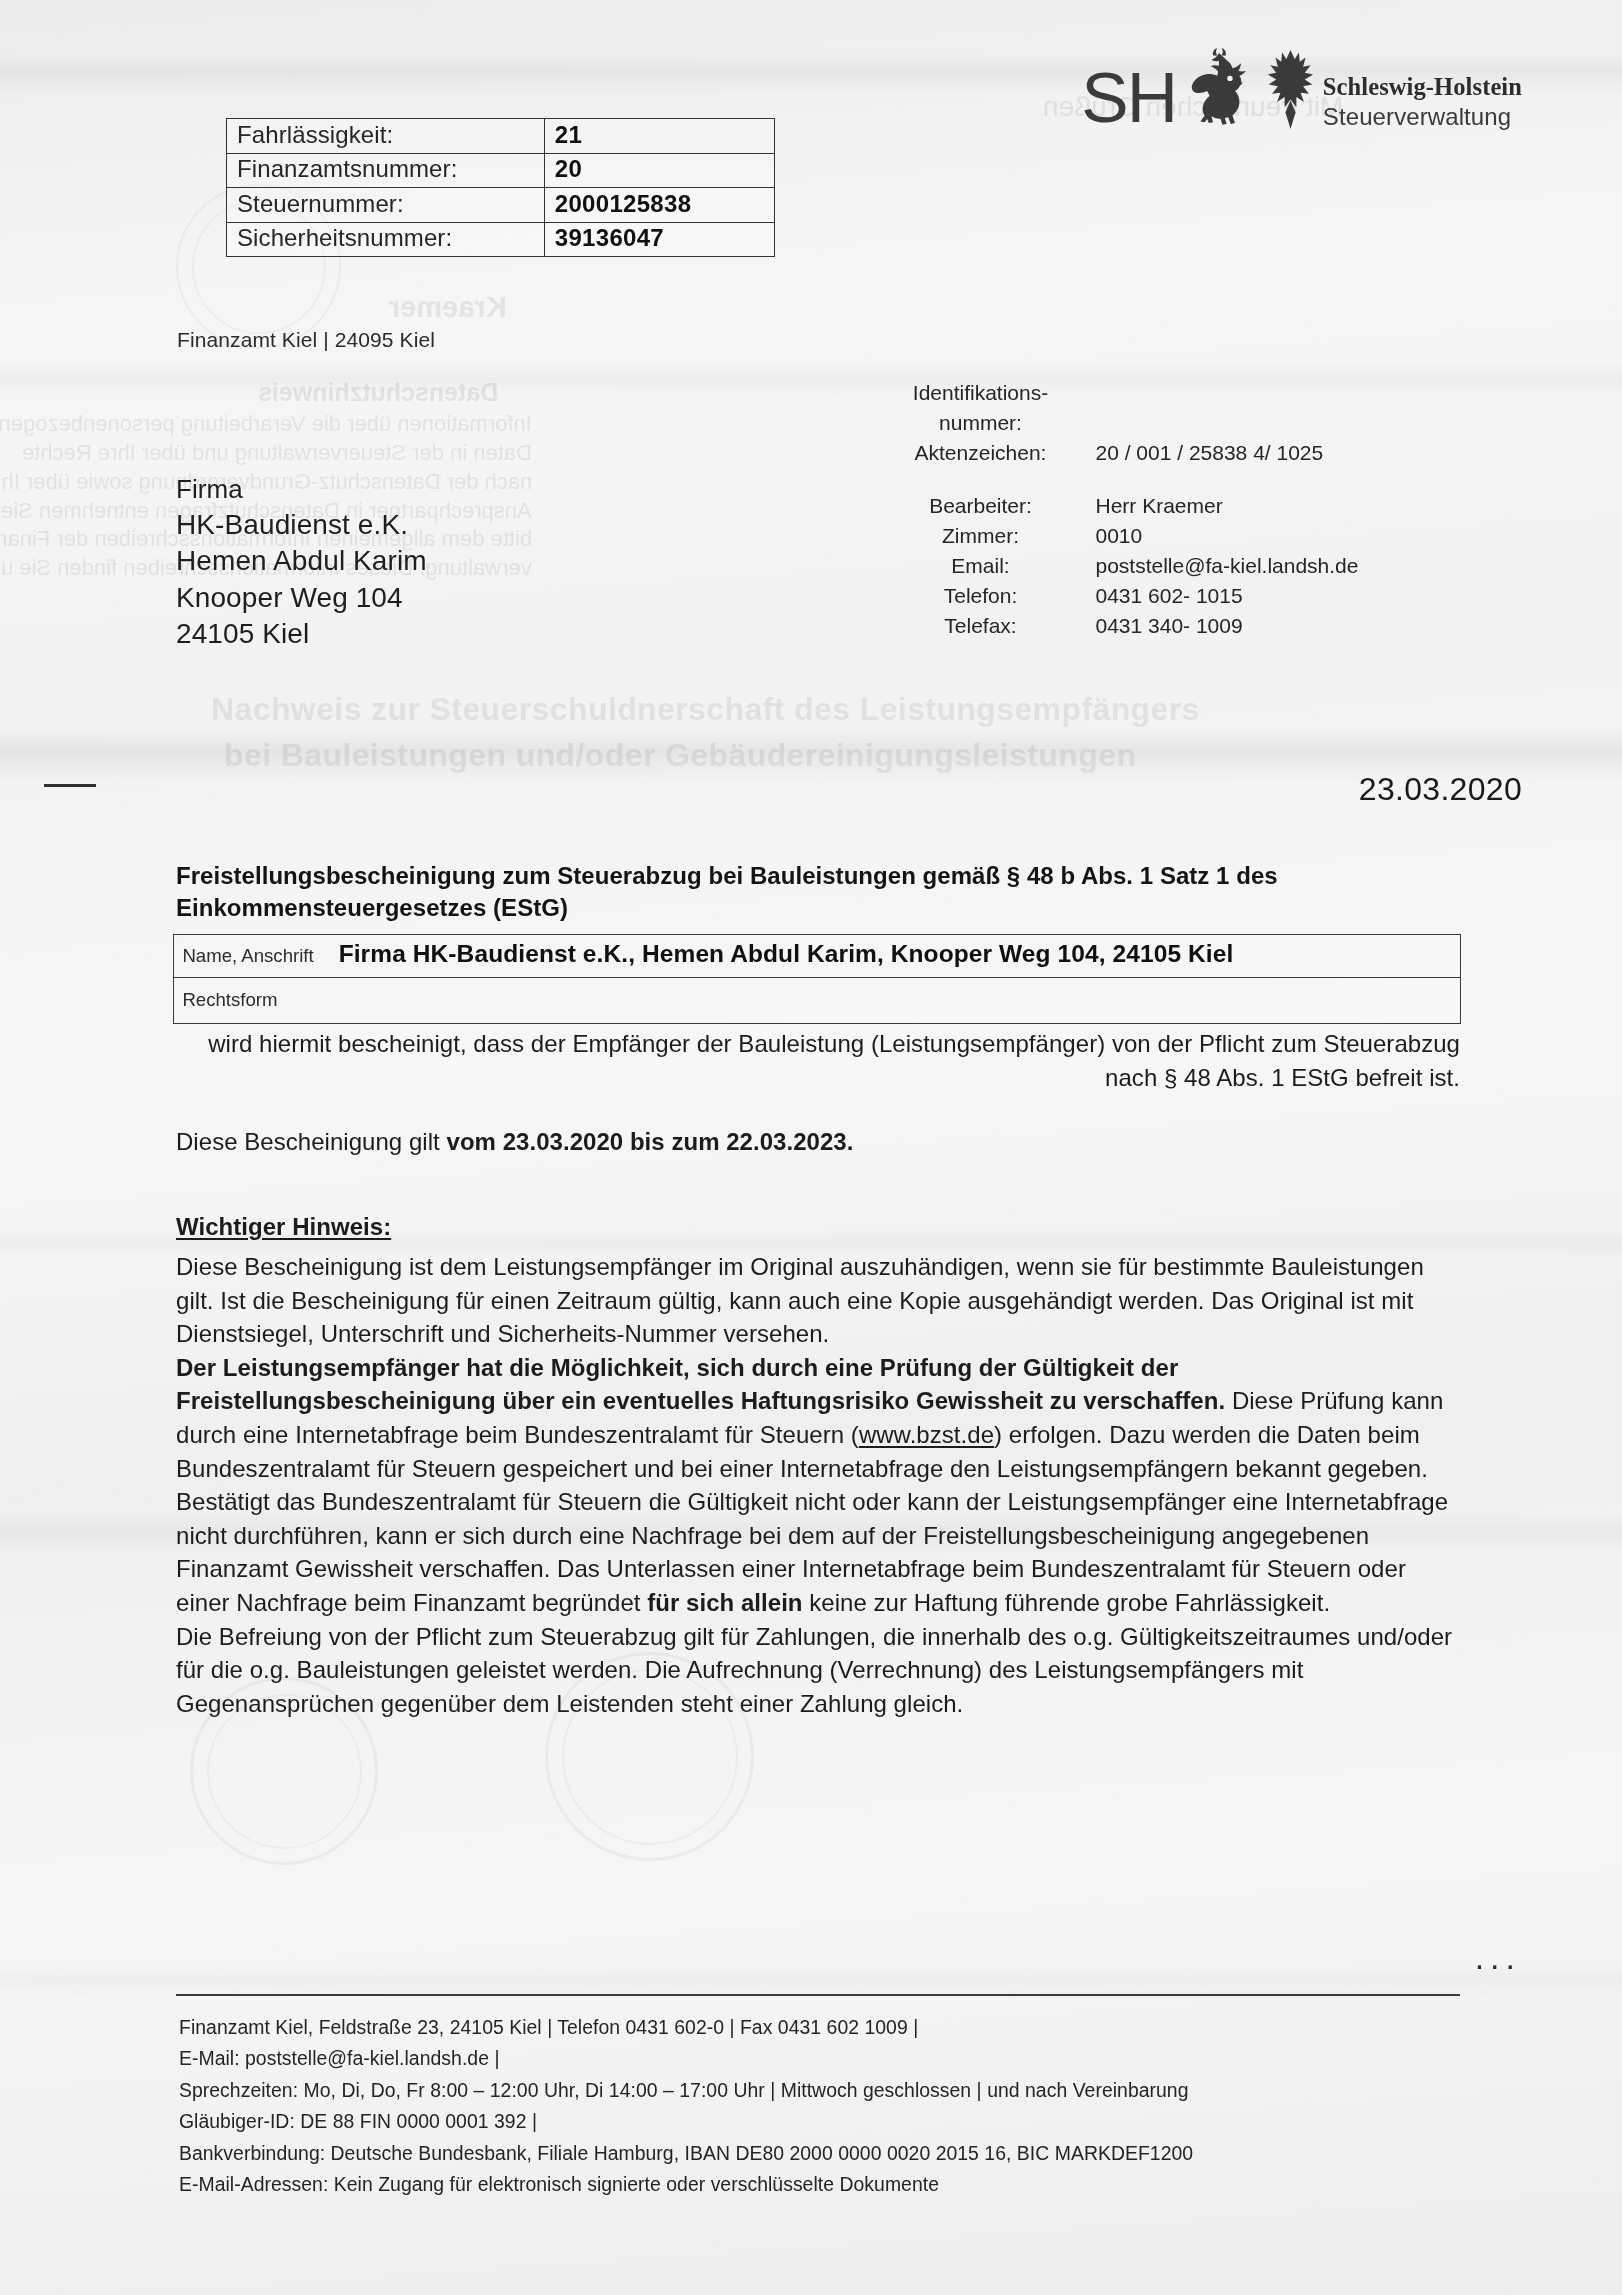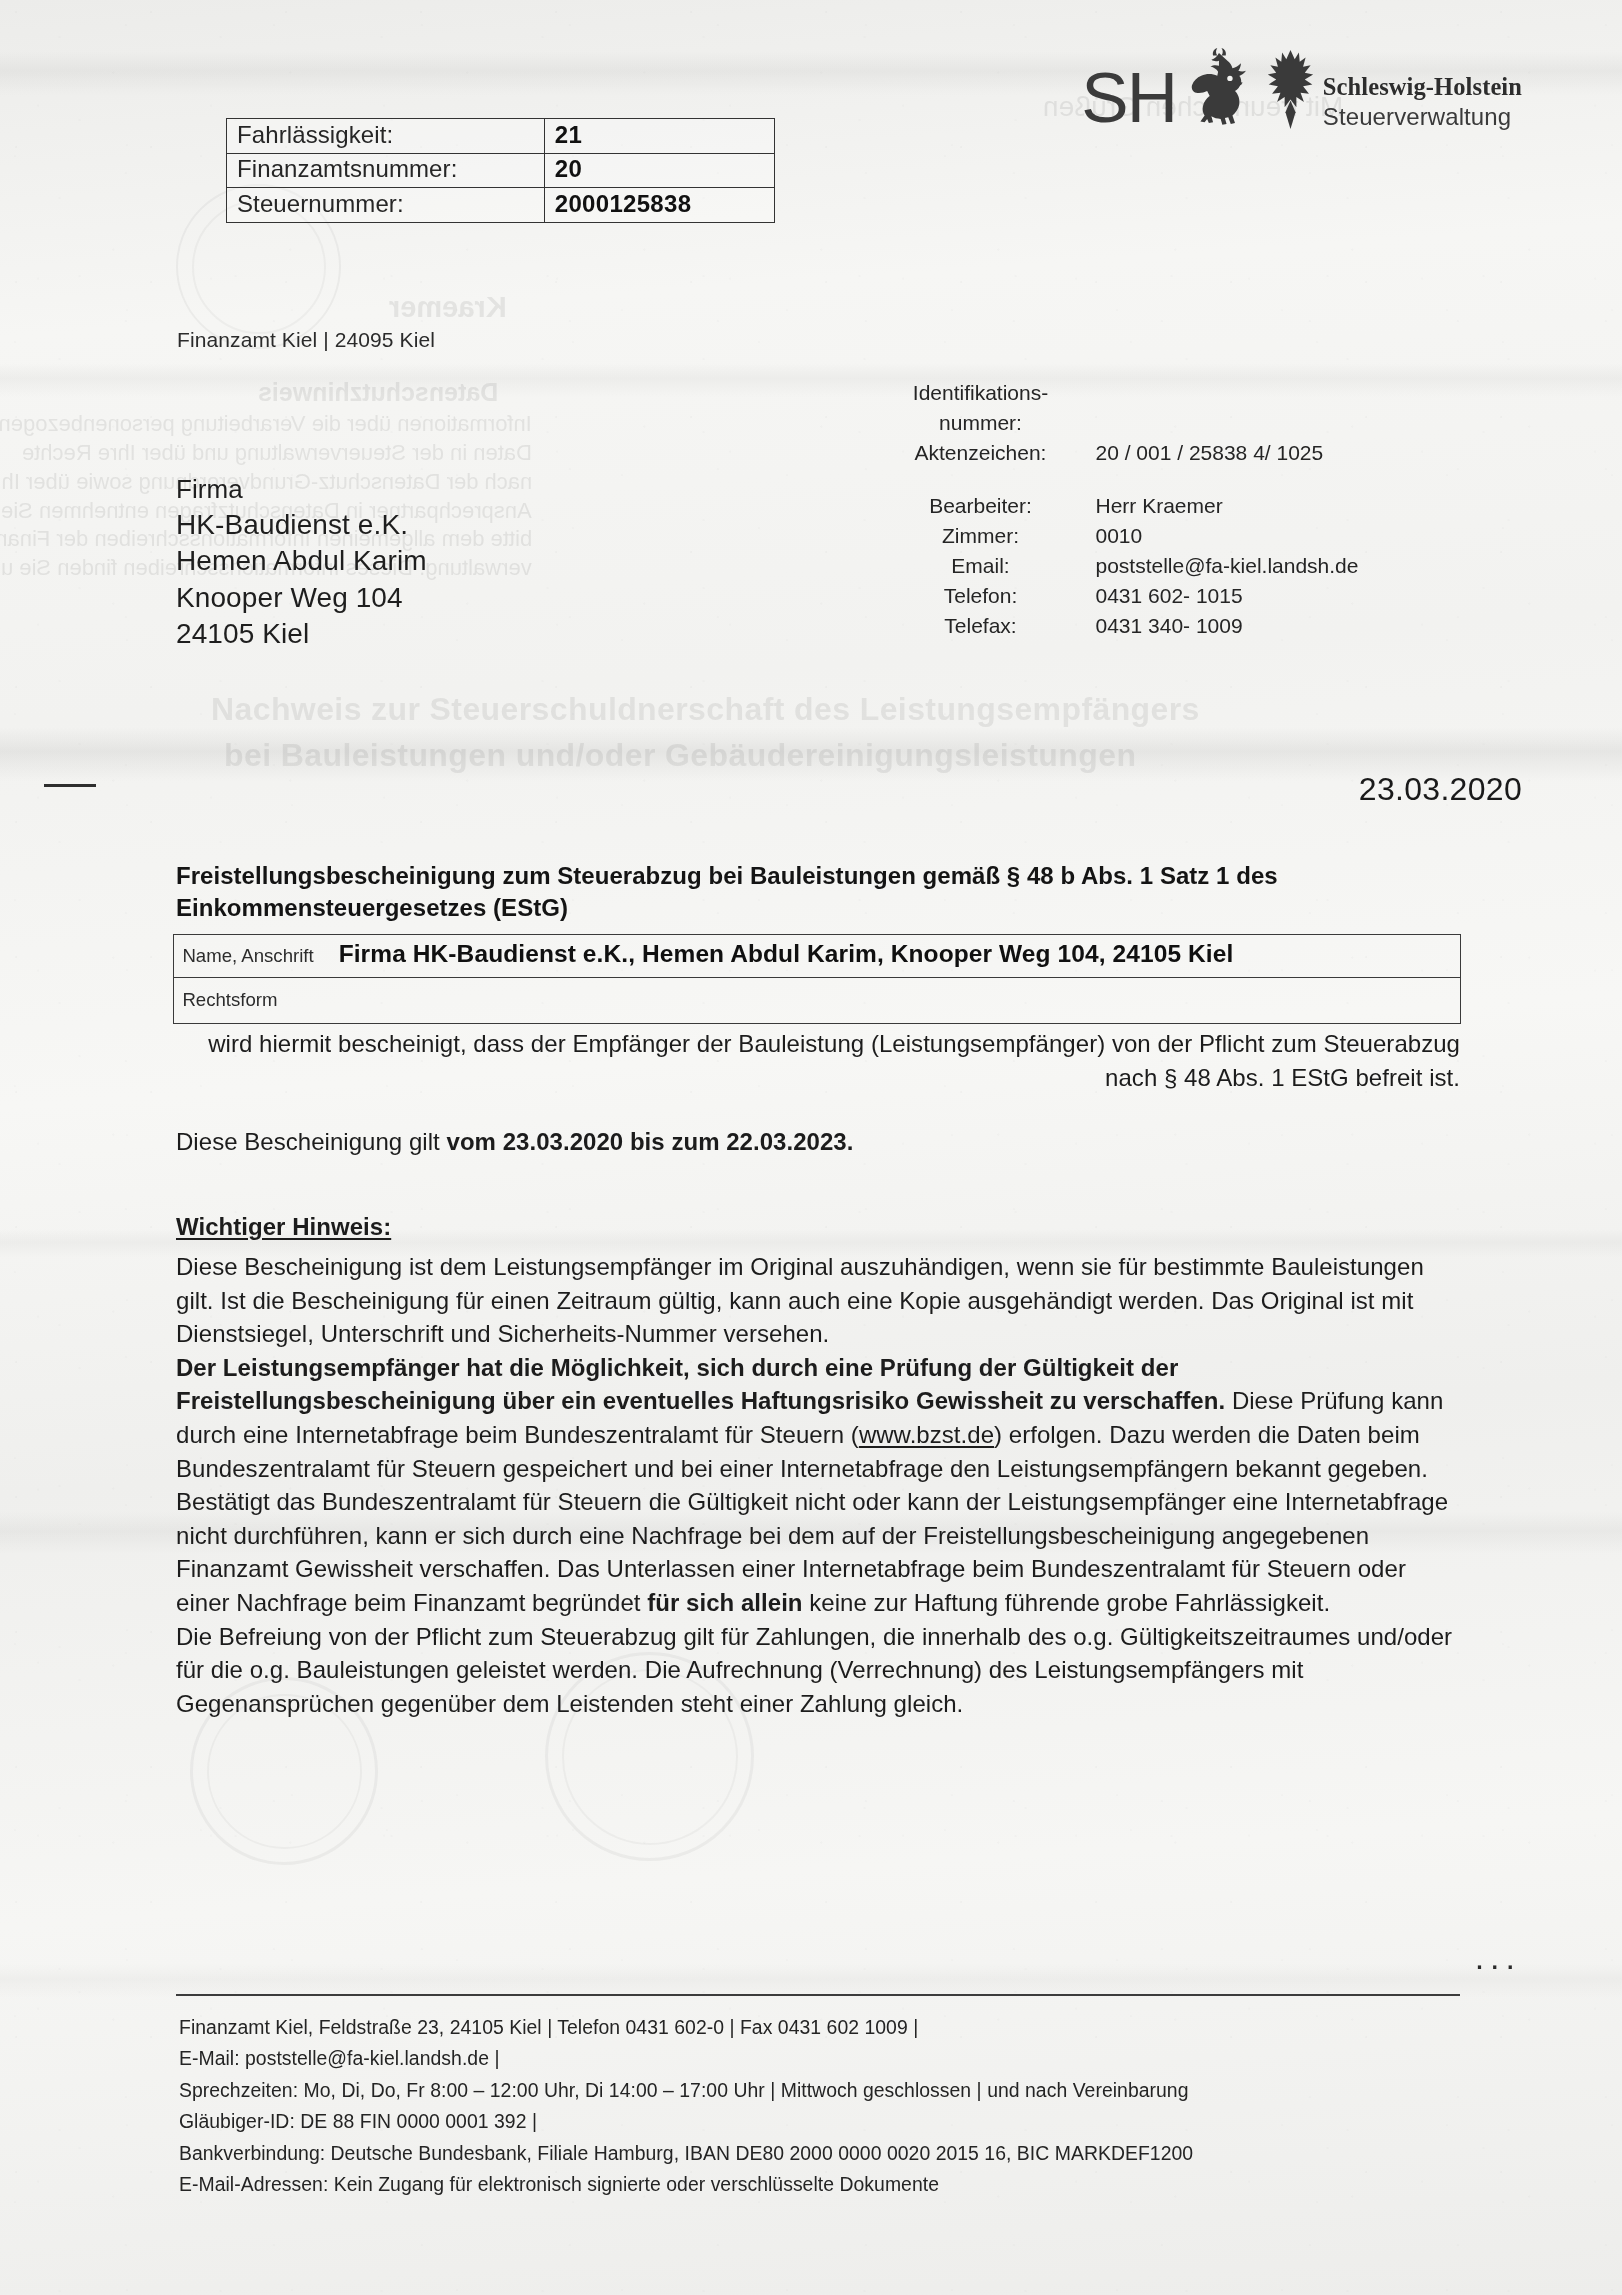--- a/index.html
+++ b/index.html
@@ -285,20 +285,24 @@
           <td class="k">Fahrlässigkeit:</td>
           <td class="v">21</td>
         </tr>
         <tr>
           <td class="k">Finanzamtsnummer:</td>
           <td class="v">20</td>
         </tr>
         <tr>
           <td class="k">Steuernummer:</td>
           <td class="v">2000125838</td>
+        </tr>
+        <tr>
+          <td class="k">Sicherheitsnummer:</td>
+          <td class="v">39136047</td>
         </tr>
       </tbody>
     </table>
 
     <div class="logo">
       <div class="logo-sh">SH</div>
       <div class="logo-arms">
 
         <svg width="73" height="81" viewBox="0 0 86 96">
           <g fill="#3a3a3a">

